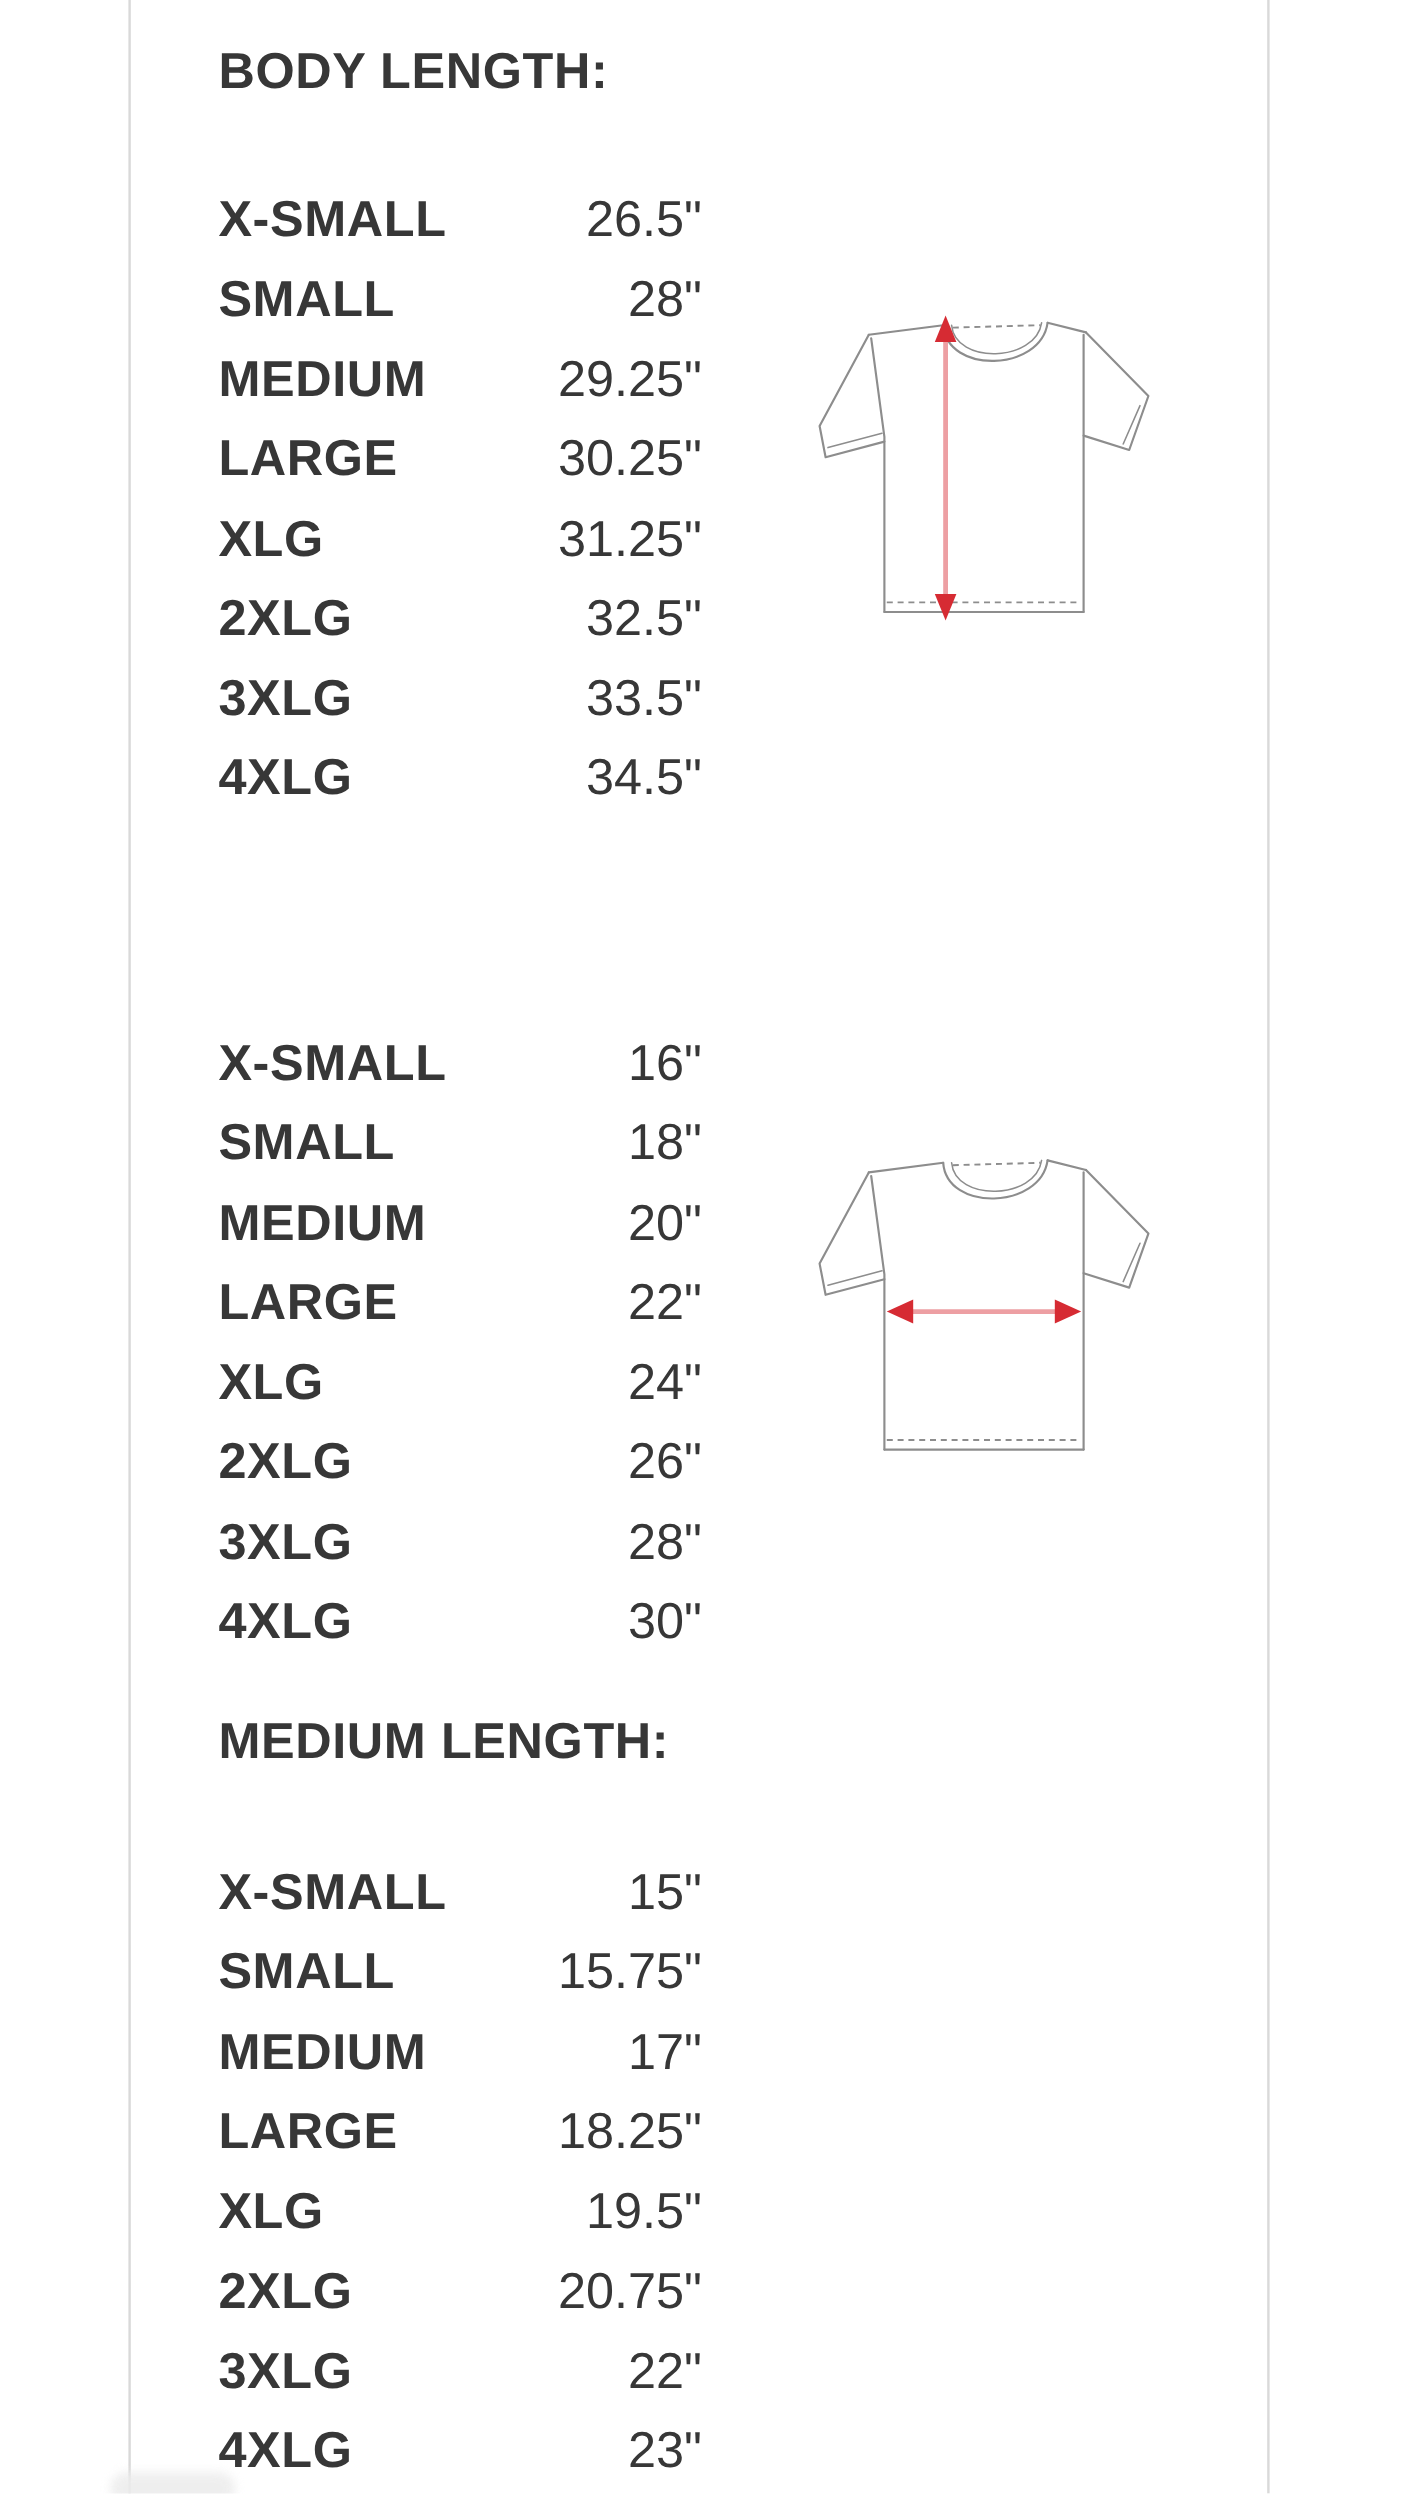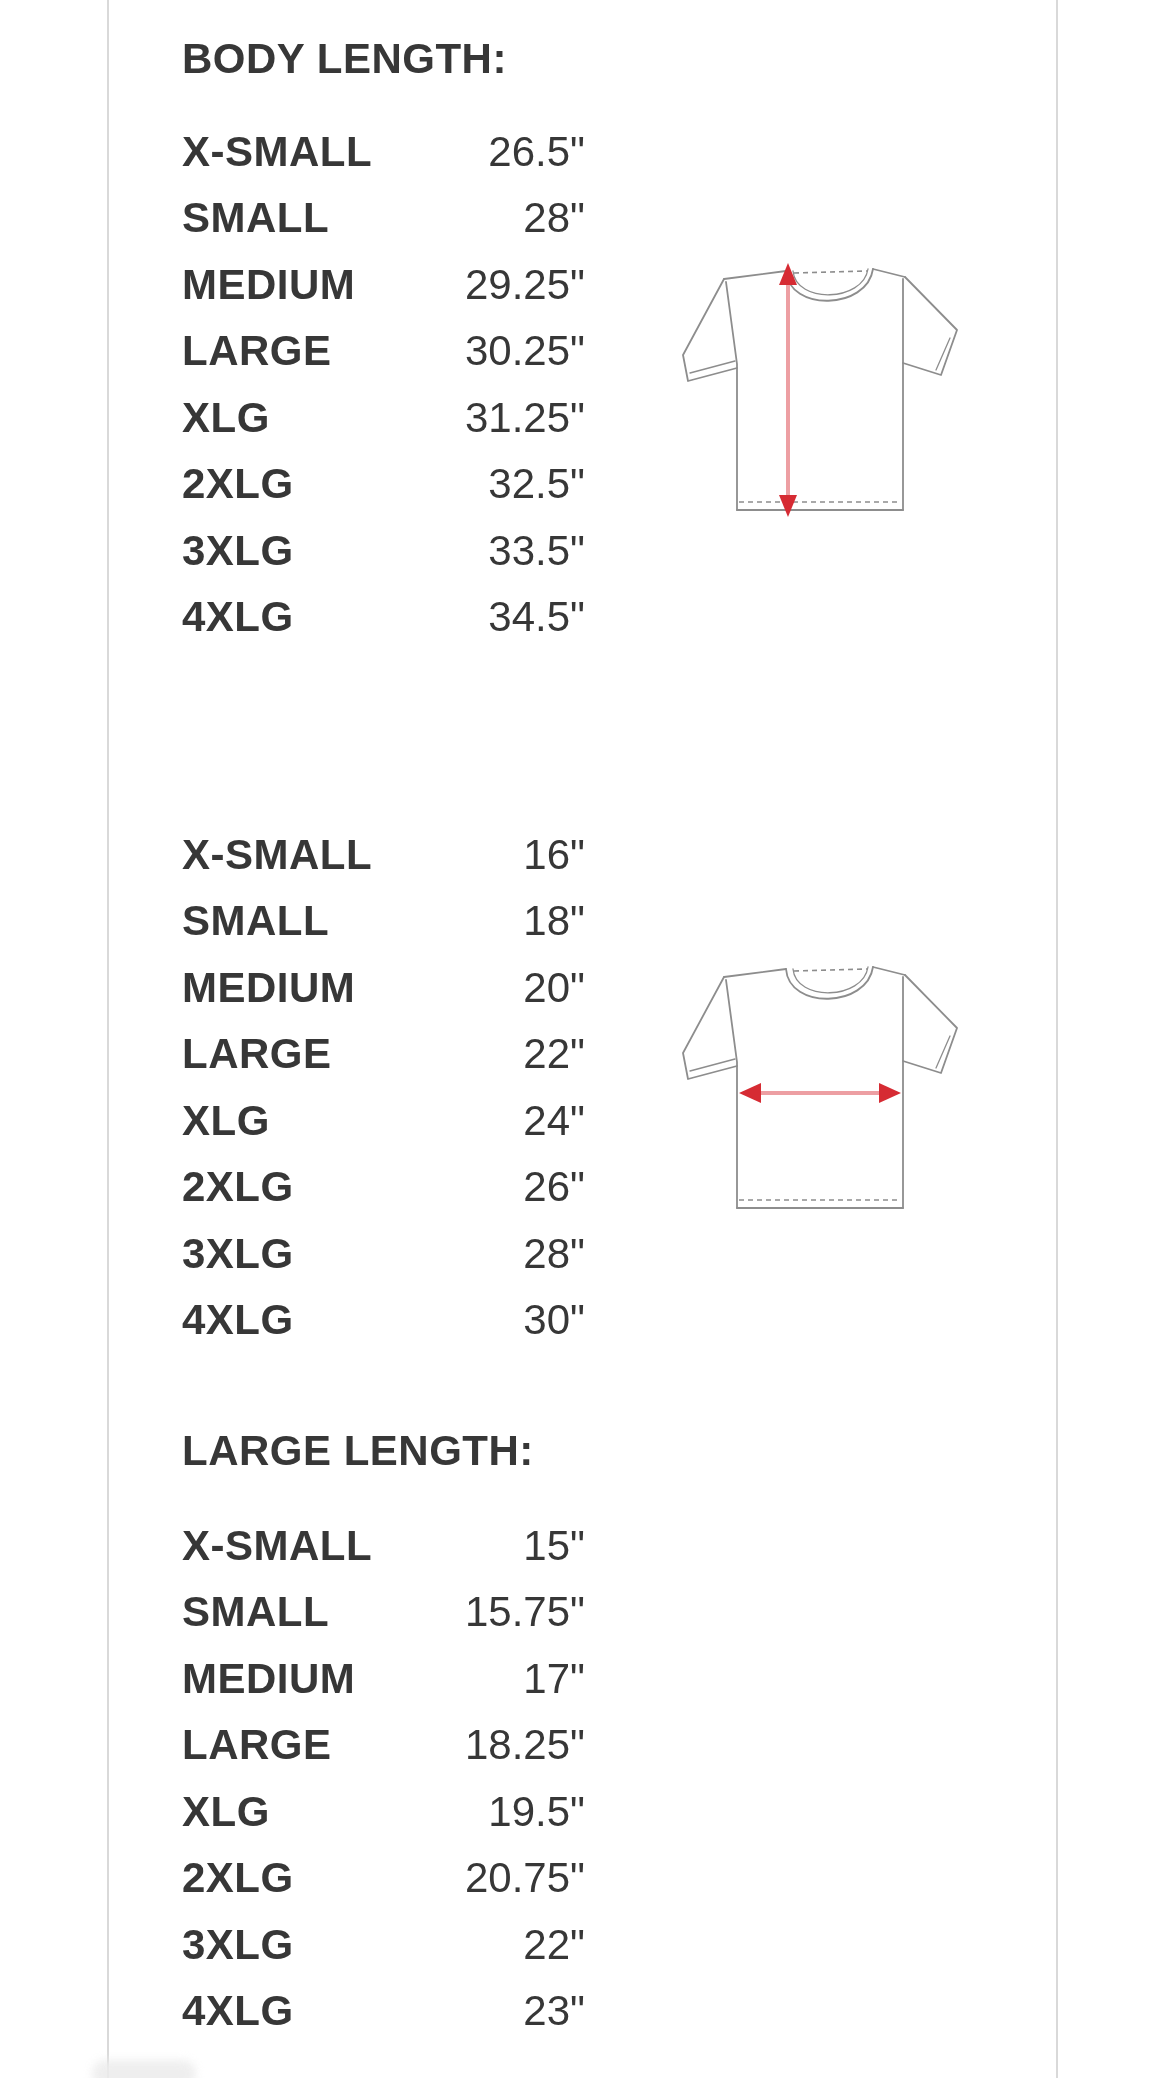--- a/index.html
+++ b/index.html
@@ -14,21 +14,21 @@
   .vline.left{left:107px;}
   .vline.right{left:1056px;}
 
   .sec-header{
     position:absolute;left:182px;
     font-size:42px;font-weight:700;line-height:1;letter-spacing:0.5px;
     white-space:nowrap;
   }
   .row{
     position:absolute;left:182px;width:403px;height:46px;
-    font-size:42px;line-height:1;
+    font-size:42px;line-height:1;margin-top:31px;
   }
   .row .lbl{float:left;font-weight:700;letter-spacing:0.5px;}
   .row .val{float:right;font-weight:400;}
 
   .diagram{position:absolute;width:280px;height:266px;}
   .diagram.d1{left:680px;top:258px;}
   .diagram.d2{left:680px;top:956px;}
 
   .tee-line{fill:none;stroke:var(--shirt,#8d8d8d);stroke-width:1.8;stroke-linejoin:round;stroke-linecap:round;}
   .tee-thin{fill:none;stroke:var(--shirt2,#9d9d9d);stroke-width:1.3;stroke-linecap:round;}
@@ -111,21 +111,21 @@
     </div>
   <div class="row" style="top:1233px">
       <span class="lbl">3XLG</span>
       <span class="val">28"</span>
     </div>
   <div class="row" style="top:1299px">
       <span class="lbl">4XLG</span>
       <span class="val">30"</span>
     </div>
 
-  <div class="sec-header" style="top:1430px">LARGE LENGTH:</div>
+  <div class="sec-header" style="top:1430px">MEDIUM LENGTH:</div>
 
   <div class="row" style="top:1525px">
       <span class="lbl">X-SMALL</span>
       <span class="val">15"</span>
     </div>
   <div class="row" style="top:1591px">
       <span class="lbl">SMALL</span>
       <span class="val">15.75"</span>
     </div>
   <div class="row" style="top:1658px">

